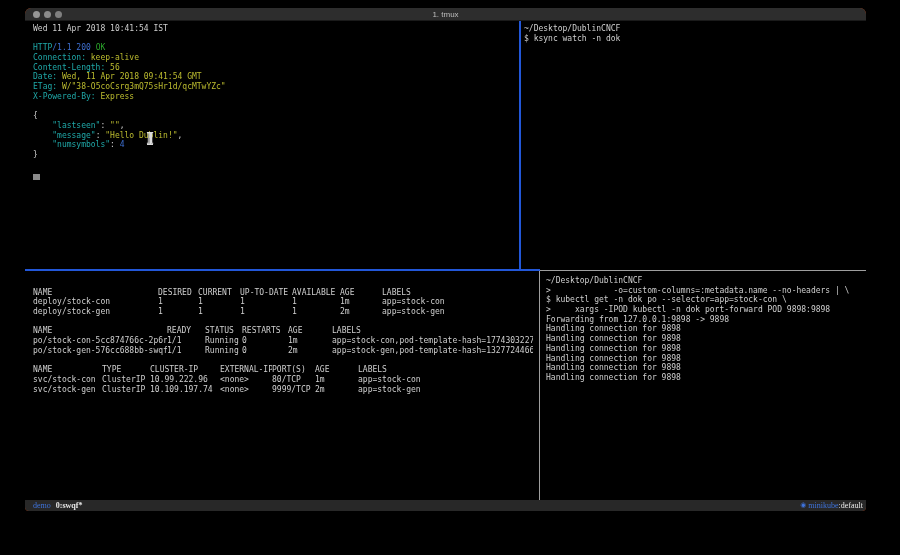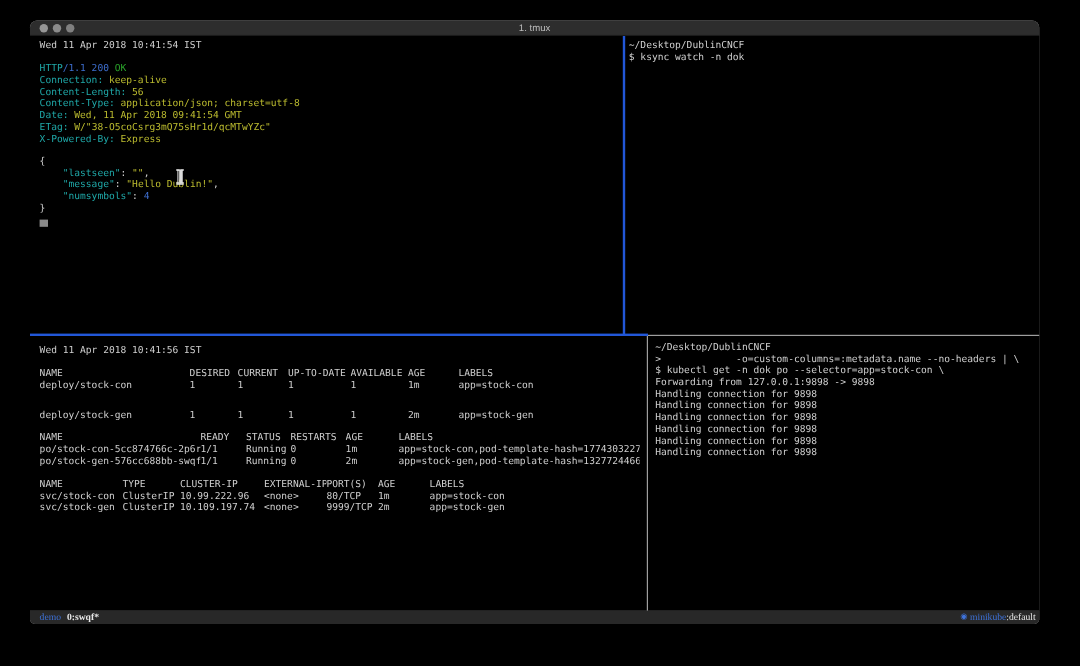--- a/index.html
+++ b/index.html
@@ -4,21 +4,21 @@
 <style>
   :root{
     --c-fg:#cfcfcf; --c-cyan:#1fa8a8; --c-yellow:#bcbc2f; --c-blue:#3e6fd0;
     --c-green:#2aa22a; --c-accent_blue:#2257d8; --c-border_gray:#9e9e9e;
     --c-titlebar_bg:#2d2d2d; --c-status_bg:#282828; --c-status_blue:#3e72d9;
   }
   *{margin:0;padding:0;box-sizing:border-box;}
   html,body{width:900px;height:555px;background:#000;overflow:hidden;}
   body{position:relative;font-family:"DejaVu Sans Mono",monospace;}
 
-  .window{position:absolute;left:25px;top:17px;width:841px;height:503px;background:#a3a3a3;border-radius:6px 6px 4px 4px;}
+  .window{position:absolute;left:25px;top:8px;width:841px;height:503px;background:#c2410c;border-radius:6px 6px 4px 4px;}
   .titlebar{position:relative;height:13px;background:var(--c-titlebar_bg);border-radius:6px 6px 0 0;border-bottom:1px solid #1a1a1a;}
   .lights{position:absolute;left:8px;top:3px;display:flex;gap:4px;}
   .light{width:7px;height:7px;border-radius:50%;background:#969696;}
   .light.l2{background:#8b8b8b;} .light.l3{background:#808080;}
   .wtitle{position:absolute;left:0;right:0;top:0;height:13px;line-height:13px;text-align:center;
           font-family:"Liberation Sans",sans-serif;font-size:8px;color:#bdbdbd;}
 
   .content{position:absolute;left:0;top:13px;width:841px;height:479px;background:#000;}
 
   .termblock{position:absolute;font-size:8px;line-height:9.7px;color:var(--c-fg);}
@@ -73,21 +73,20 @@
 
   <div class="content">
 
     <div class="pane pane-tl">
       <div class="termblock" style="left:8px;top:3px;">
           <div class="tline"><span class="fg-w">Wed 11 Apr 2018 10:41:54 IST</span></div>
           <div class="tline">&nbsp;</div>
           <div class="tline"><span class="fg-cyan">HTTP</span><span class="fg-blue">/1.1 200 </span><span class="fg-green">OK</span></div>
           <div class="tline"><span class="fg-cyan">Connection:</span><span class="fg-yellow"> keep-alive</span></div>
           <div class="tline"><span class="fg-cyan">Content-Length:</span><span class="fg-yellow"> 56</span></div>
-          <div class="tline"><span class="fg-cyan">Content-Type:</span><span class="fg-yellow"> application/json; charset=utf-8</span></div>
           <div class="tline"><span class="fg-cyan">Date:</span><span class="fg-yellow"> Wed, 11 Apr 2018 09:41:54 GMT</span></div>
           <div class="tline"><span class="fg-cyan">ETag:</span><span class="fg-yellow"> W/"38-O5coCsrg3mQ75sHr1d/qcMTwYZc"</span></div>
           <div class="tline"><span class="fg-cyan">X-Powered-By:</span><span class="fg-yellow"> Express</span></div>
           <div class="tline">&nbsp;</div>
           <div class="tline"><span class="fg-w">{</span></div>
           <div class="tline"><span class="fg-w">    </span><span class="fg-cyan">"lastseen"</span><span class="fg-w">: </span><span class="fg-yellow">""</span><span class="fg-w">,</span></div>
           <div class="tline"><span class="fg-w">    </span><span class="fg-cyan">"message"</span><span class="fg-w">: </span><span class="fg-yellow">"Hello Dublin!"</span><span class="fg-w">,</span></div>
           <div class="tline"><span class="fg-w">    </span><span class="fg-cyan">"numsymbols"</span><span class="fg-w">: </span><span class="fg-blue">4</span></div>
           <div class="tline"><span class="fg-w">}</span></div>
         </div>
@@ -101,42 +100,41 @@
         </div>
     </div>
 
     <div class="vdiv-top"></div>
     <div class="hdiv-blue"></div>
     <div class="hdiv-gray"></div>
     <div class="vdiv-bottom"></div>
 
     <div class="pane pane-bl">
       <div class="termblock" style="left:8px;top:6px;width:500px;">
-        <div class="tline">Wed 11 Apr 2018 10:41:56 IST</div>
         <div class="spacer"></div>
         <div>
             <div class="trow" style="grid-template-columns: 125px 40px 42px 52px 48px 42px 1fr;">
               <span>NAME</span>
               <span>DESIRED</span>
               <span>CURRENT</span>
               <span>UP-TO-DATE</span>
               <span>AVAILABLE</span>
               <span>AGE</span>
               <span>LABELS</span>
             </div>
             <div class="trow" style="grid-template-columns: 125px 40px 42px 52px 48px 42px 1fr;">
               <span>deploy/stock-con</span>
               <span>1</span>
               <span>1</span>
               <span>1</span>
               <span>1</span>
               <span>1m</span>
               <span>app=stock-con</span>
             </div>
-            <div class="trow" style="grid-template-columns: 125px 40px 42px 52px 48px 42px 1fr; margin-top: 15px;">
+            <div class="trow" style="grid-template-columns: 125px 40px 42px 52px 48px 42px 1fr;">
               <span>deploy/stock-gen</span>
               <span>1</span>
               <span>1</span>
               <span>1</span>
               <span>1</span>
               <span>2m</span>
               <span>app=stock-gen</span>
             </div>
           </div>
         <div class="spacer"></div>
@@ -197,20 +195,21 @@
             </div>
           </div>
       </div>
     </div>
 
     <div class="pane pane-br">
       <div class="termblock" style="left:6px;top:4px;">
           <div class="tline"><span class="fg-w">~/Desktop/DublinCNCF</span></div>
           <div class="tline"><span class="fg-w">&gt;             -o=custom-columns=:metadata.name --no-headers | \</span></div>
           <div class="tline"><span class="fg-w">$ kubectl get -n dok po --selector=app=stock-con \</span></div>
+          <div class="tline"><span class="fg-w">&gt;     xargs -IPOD kubectl -n dok port-forward POD 9898:9898</span></div>
           <div class="tline"><span class="fg-w">Forwarding from 127.0.0.1:9898 -&gt; 9898</span></div>
           <div class="tline"><span class="fg-w">Handling connection for 9898</span></div>
           <div class="tline"><span class="fg-w">Handling connection for 9898</span></div>
           <div class="tline"><span class="fg-w">Handling connection for 9898</span></div>
           <div class="tline"><span class="fg-w">Handling connection for 9898</span></div>
           <div class="tline"><span class="fg-w">Handling connection for 9898</span></div>
           <div class="tline"><span class="fg-w">Handling connection for 9898</span></div>
         </div>
     </div>
 

